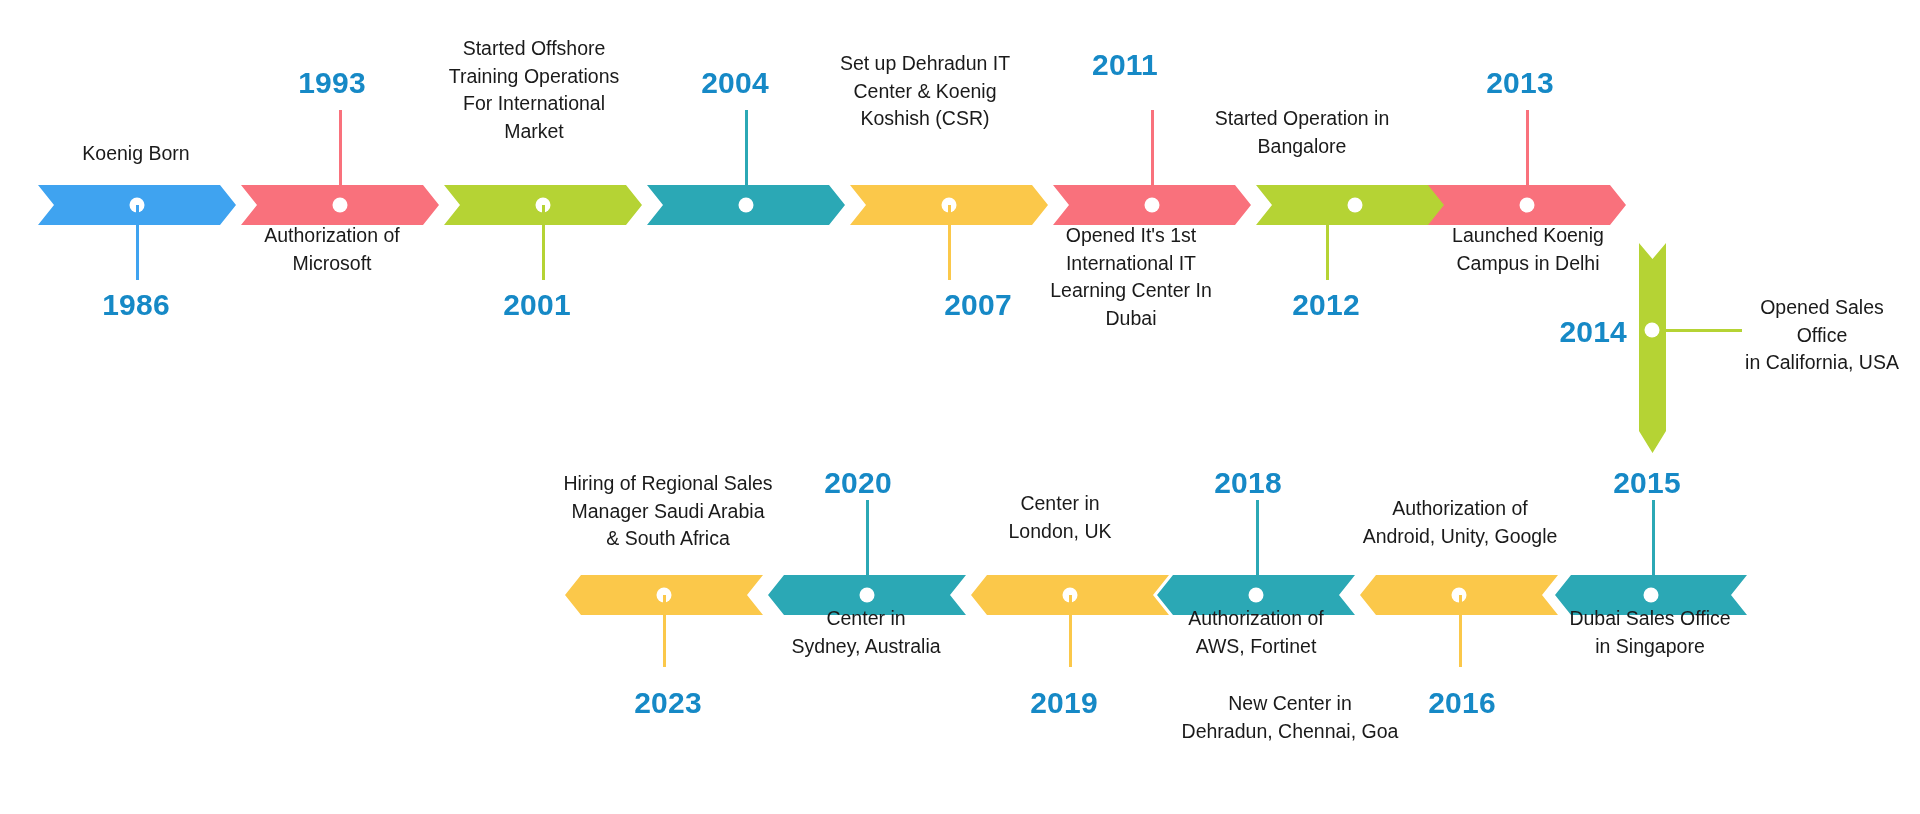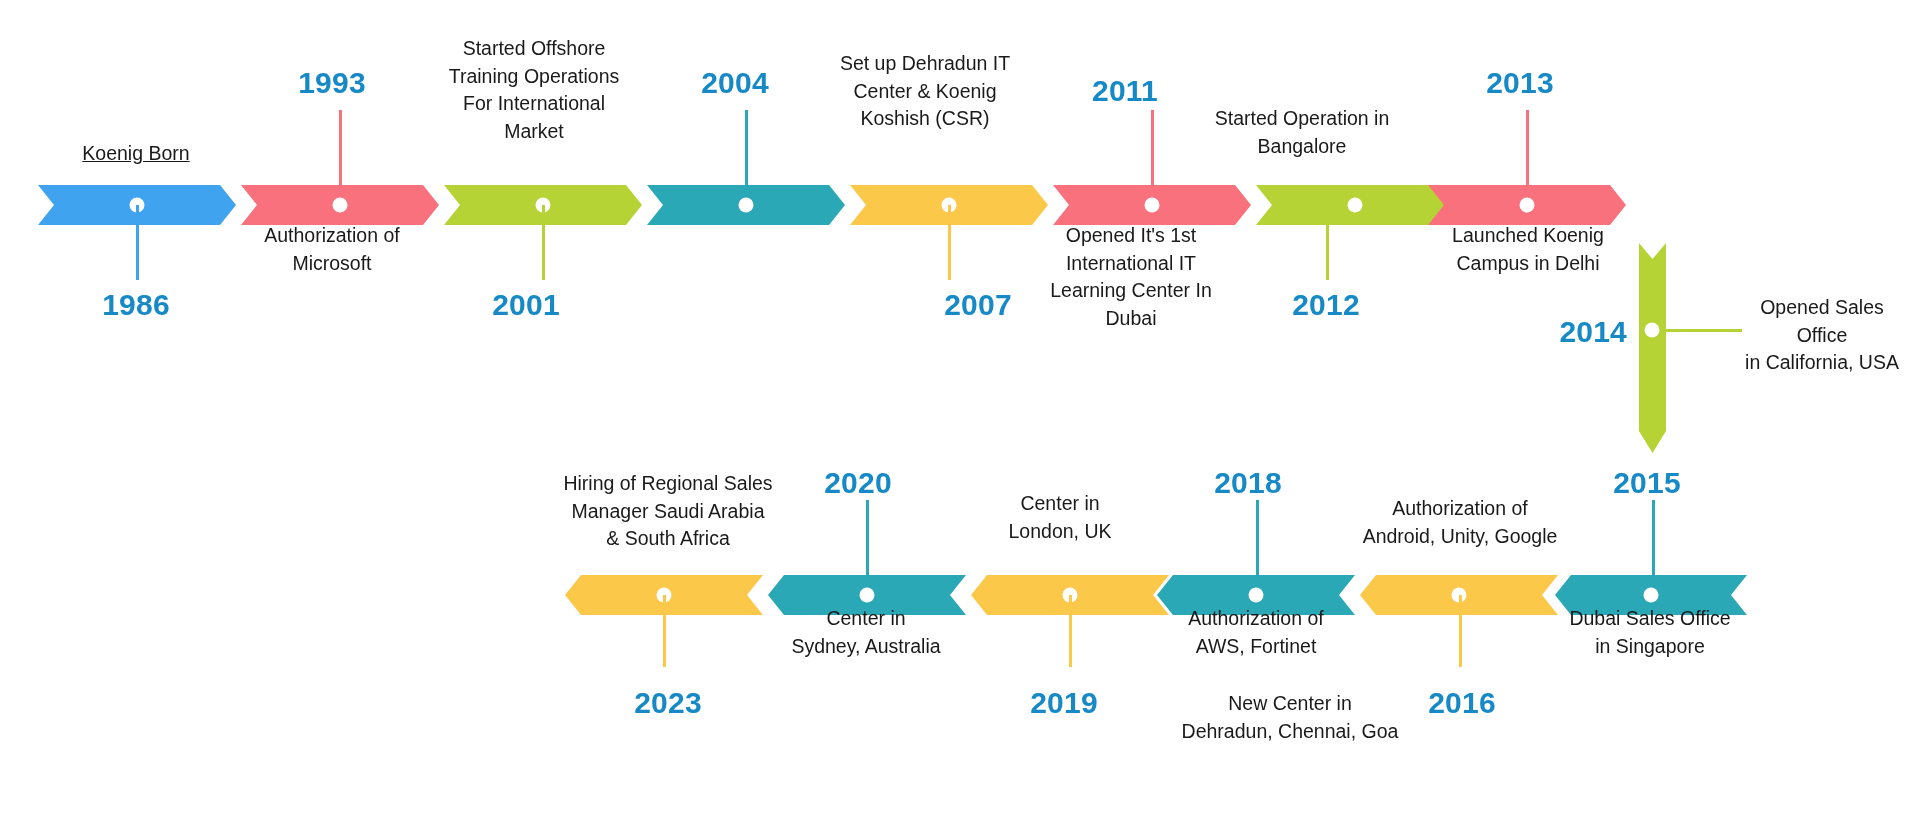--- a/index.html
+++ b/index.html
@@ -104,45 +104,45 @@
 
   <div class="stem" style="left:136px;top:205px;height:75px;background:#3FA3F0;"></div>
   <div class="stem" style="left:339px;top:110px;height:76px;background:#F9717C;"></div>
   <div class="stem" style="left:542px;top:205px;height:75px;background:#B5D334;"></div>
   <div class="stem" style="left:745px;top:110px;height:76px;background:#2BA8B5;"></div>
   <div class="stem" style="left:948px;top:205px;height:75px;background:#FBC84A;"></div>
   <div class="stem" style="left:1151px;top:110px;height:76px;background:#F9717C;"></div>
   <div class="stem" style="left:1326px;top:205px;height:75px;background:#B5D334;"></div>
   <div class="stem" style="left:1526px;top:110px;height:76px;background:#F9717C;"></div>
 
-  <div class="desc" style="left:136px;top:140px;width:260px;text-decoration:underline;">Koenig Born</div>
+  <div class="desc" style="left:136px;top:140px;width:260px;">Koenig Born</div>
   <div class="desc" style="left:332px;top:222px;width:270px;">Authorization of
 Microsoft</div>
   <div class="desc" style="left:534px;top:35px;width:280px;">Started Offshore
 Training Operations
 For International
 Market</div>
   <div class="desc" style="left:925px;top:50px;width:290px;">Set up Dehradun IT
 Center &amp; Koenig
 Koshish (CSR)</div>
   <div class="desc" style="left:1131px;top:222px;width:280px;">Opened It's 1st
 International IT
 Learning Center In
 Dubai</div>
   <div class="desc" style="left:1302px;top:105px;width:290px;">Started Operation in
 Bangalore</div>
   <div class="desc" style="left:1528px;top:222px;width:300px;">Launched Koenig
 Campus in Delhi</div>
 
   <div class="year c" style="left:136px;top:290px;">1986</div>
   <div class="year c" style="left:332px;top:68px;">1993</div>
-  <div class="year c" style="left:526px;top:290px;">2001</div>
+  <div class="year c" style="left:537px;top:290px;">2001</div>
   <div class="year c" style="left:735px;top:68px;">2004</div>
   <div class="year c" style="left:930px;top:290px;margin-left:48px;">2007</div>
-  <div class="year c" style="left:1125px;top:76px;">2011</div>
+  <div class="year c" style="left:1125px;top:50px;">2011</div>
   <div class="year c" style="left:1326px;top:290px;">2012</div>
   <div class="year c" style="left:1520px;top:68px;">2013</div>
 
   <div class="varrow" style="left:1639px;top:243px;height:210px;"></div>
   <div class="dot" style="left:1652px;top:330px;"></div>
   <div class="hline" style="left:1660px;top:329px;width:82px;background:#B5D334;"></div>
   <div class="year r" style="left:1627px;top:317px;">2014</div>
   <div class="desc" style="left:1822px;top:294px;width:200px;">Opened Sales
 Office
 in California, USA</div>

